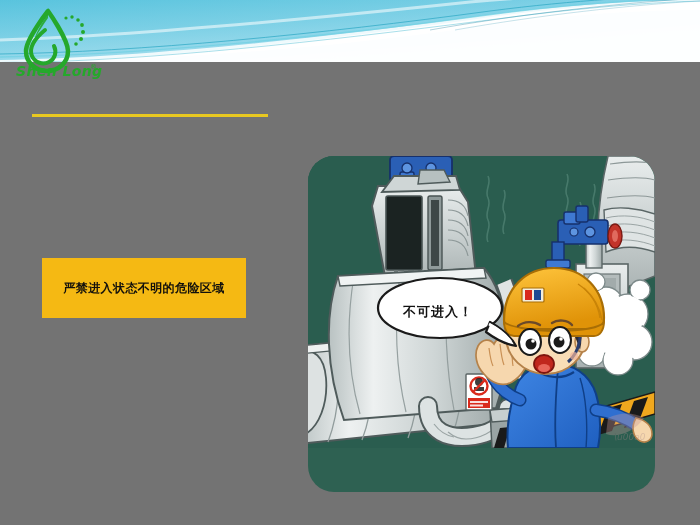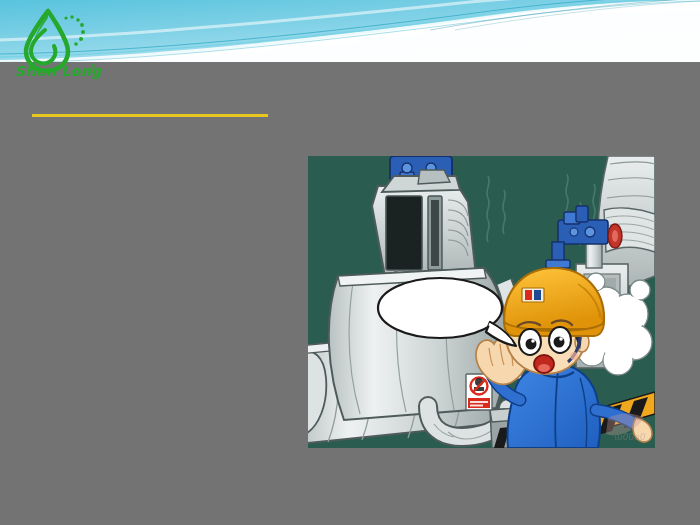--- a/index.html
+++ b/index.html
@@ -85,23 +85,24 @@
     letter-spacing: 0.4px;
     white-space: nowrap;
   }
 
   
   .cartoon {
     position: absolute;
     left: 308px;
     top: 156px;
     width: 347px;
-    height: 292px;
+    height: 336px;
     overflow: hidden;
     background: #2e6152;
+    border-radius: 26px;
   }
   .cartoon-svg { display:block; }
 
   .bubble-text {
     position: absolute;
     left: 392px;
     top: 303px;
     width: 92px;
     text-align: center;
     font-size: 13px;
@@ -171,20 +172,23 @@
 
       <g>
         <text x="2" y="68" font-family="'DejaVu Sans','Liberation Sans',sans-serif" font-size="14" font-weight="bold" font-style="italic" fill="#25a82b" letter-spacing="0.4">Shen Long</text>
         <text x="76" y="61" font-family="'DejaVu Sans','Liberation Sans',sans-serif" font-size="7" fill="#25a82b">®</text>
       </g>
     </svg>
   </div>
 
   <div class="title-rule"></div>
 
+  <div class="callout">
+    <span class="callout-text">严禁进入状态不明的危险区域</span>
+  </div>
 
   <div class="cartoon">
     <svg class="cartoon-svg" width="347" height="292" viewBox="0 0 347 292" xmlns="http://www.w3.org/2000/svg">
       <defs>
         <linearGradient id="pipeG" x1="0" y1="0" x2="1" y2="0">
           <stop offset="0%" stop-color="#b9c2c2"></stop>
           <stop offset="25%" stop-color="#eef1f1"></stop>
           <stop offset="60%" stop-color="#ced5d5"></stop>
           <stop offset="100%" stop-color="#9fa9a9"></stop>
         </linearGradient>
@@ -446,14 +450,15 @@
         </g>
 
         <g opacity="0.35">
           <path d="M300,262 C312,256 326,256 336,262 C326,276 310,282 298,278 Z" fill="#c99a9a"></path>
           <text x="306" y="284" font-family="'DejaVu Sans','Liberation Sans',sans-serif" font-size="9" fill="#a98b8b" font-style="italic">\u00a0</text>
         </g>
       </g>
     </svg>
   </div>
 
+  <div class="bubble-text">不可进入！</div>
 
 </div>
 
 </body></html>

